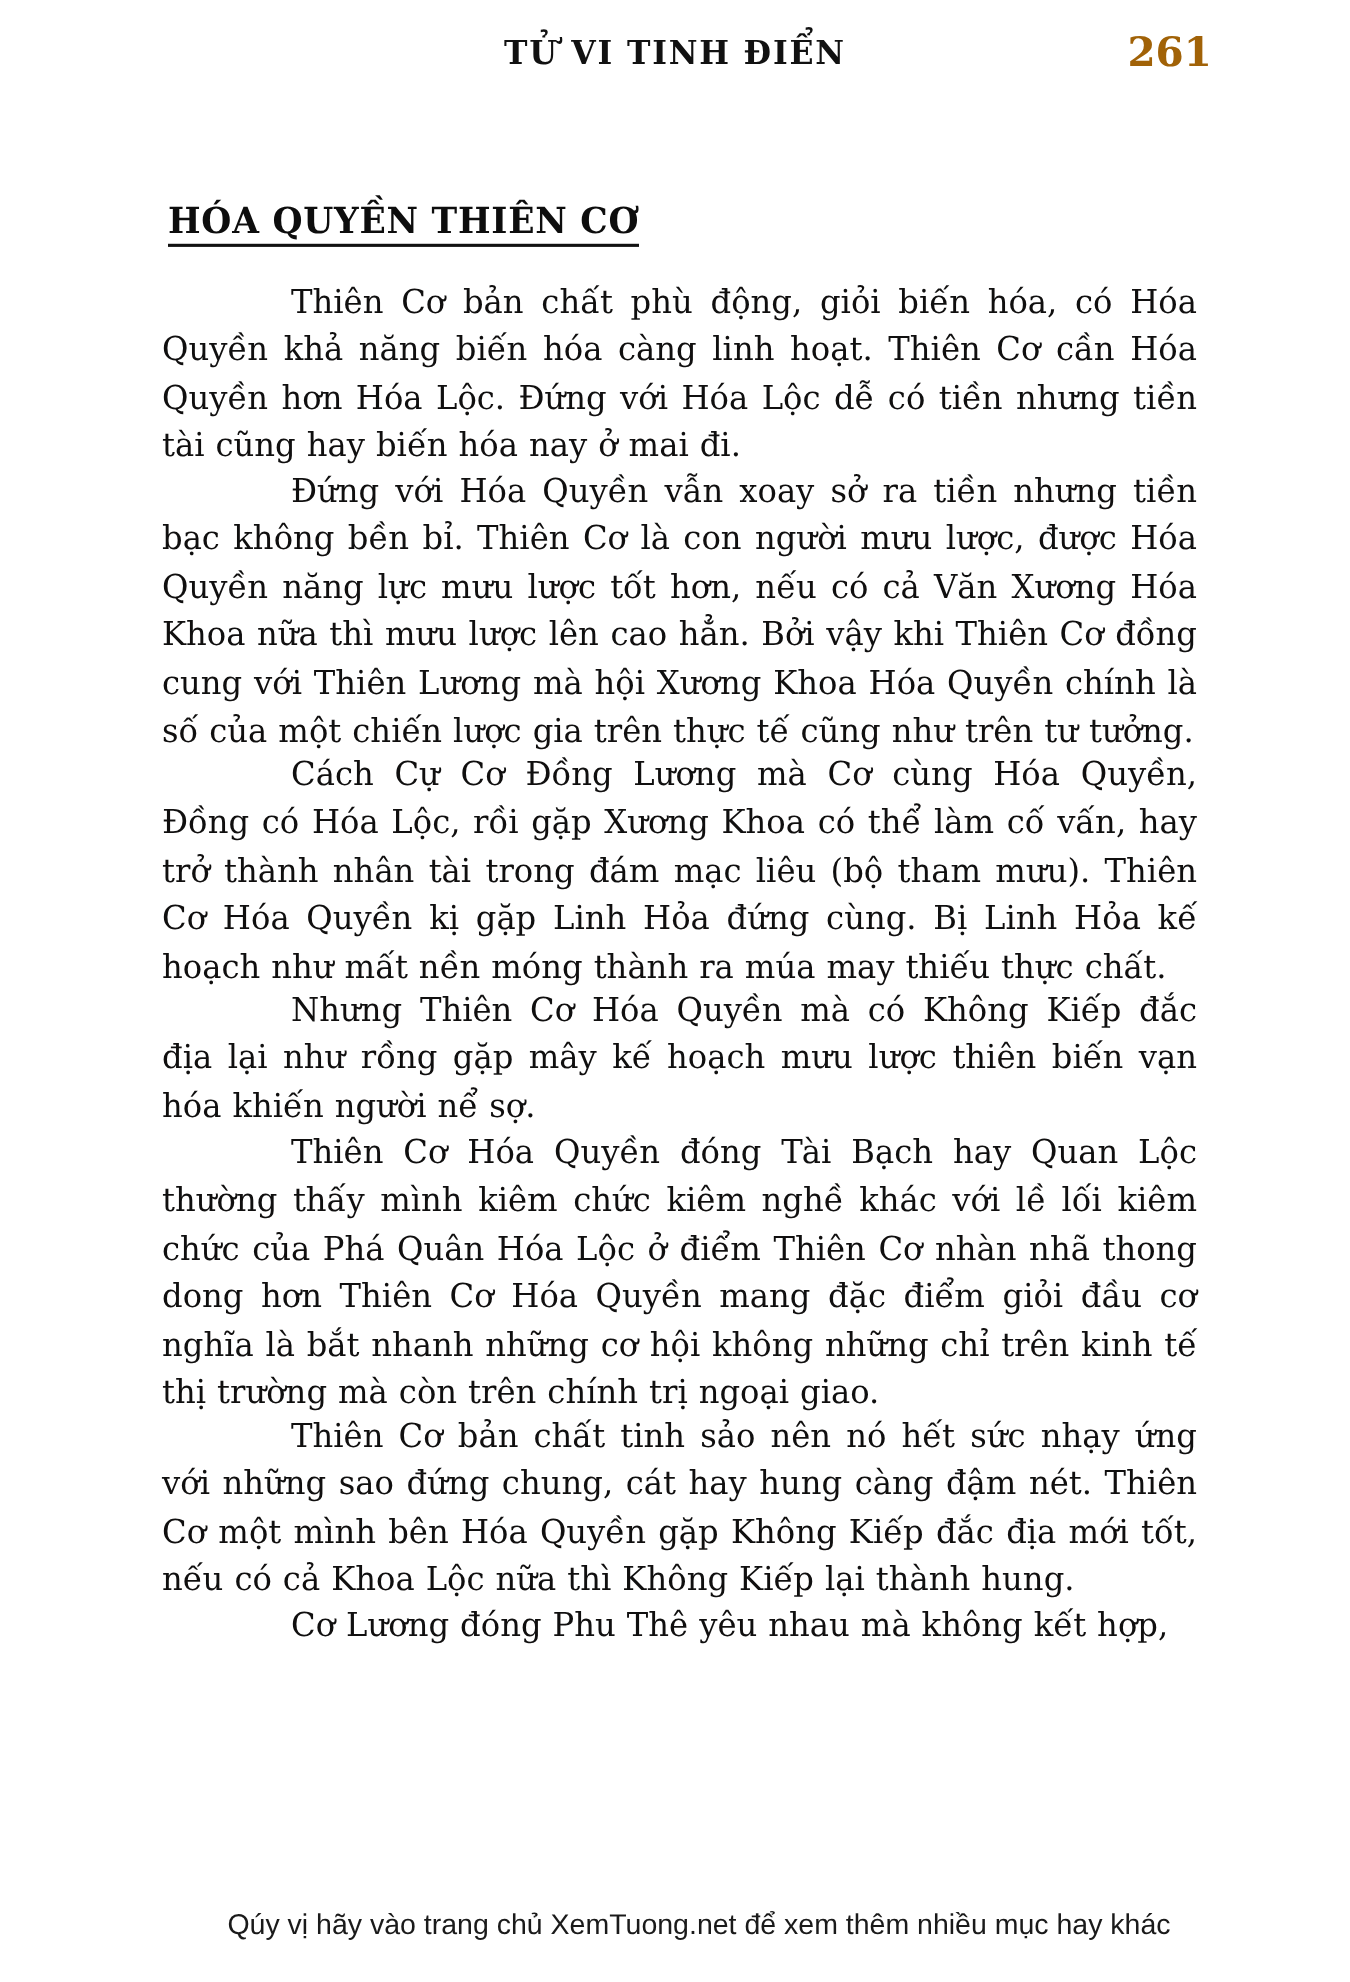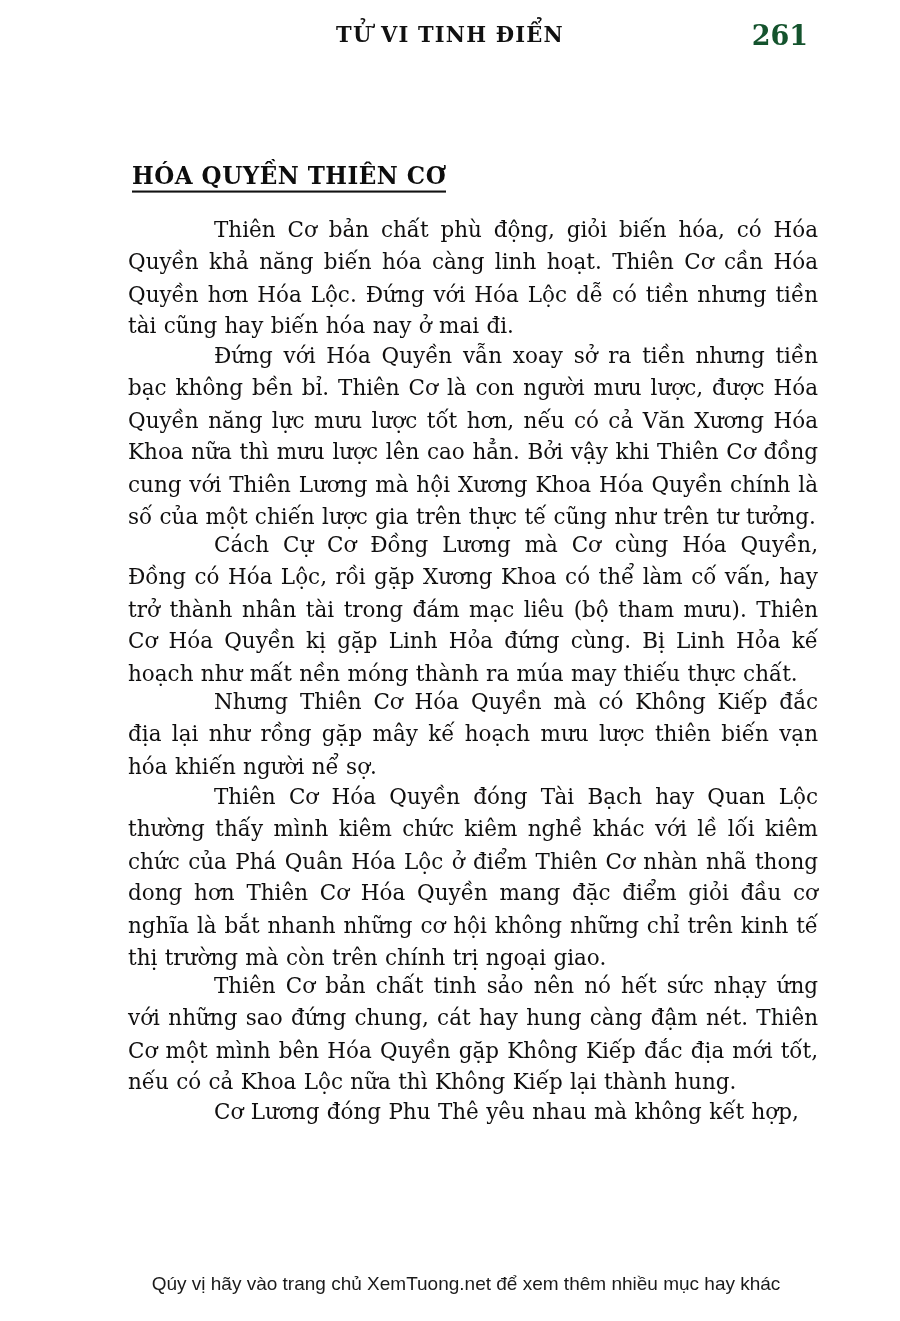--- a/index.html
+++ b/index.html
@@ -40,28 +40,27 @@
     color: #111;
     transform: scaleY(1.05);
   }
   .page-number {
     position: absolute;
     right: 92px;
     top: -2px;
     font-family: "DejaVu Serif", serif;
     font-size: 27px;
     font-weight: bold;
-    color: #14532d;
+    color: #a16207;
   }
   .content {
     position: absolute;
-    top: 162px;
+    top: 134px;
     left: 108px;
     width: 690px;
-    margin-left: 20px;
   }
   .section-title {
     font-family: "DejaVu Serif", serif;
     font-size: 23px;
     font-weight: bold;
     letter-spacing: 0.5px;
     margin: 0 0 22px 4px;
     display: inline-block;
     border-bottom: 2px solid #111;
     padding-bottom: 1px;

